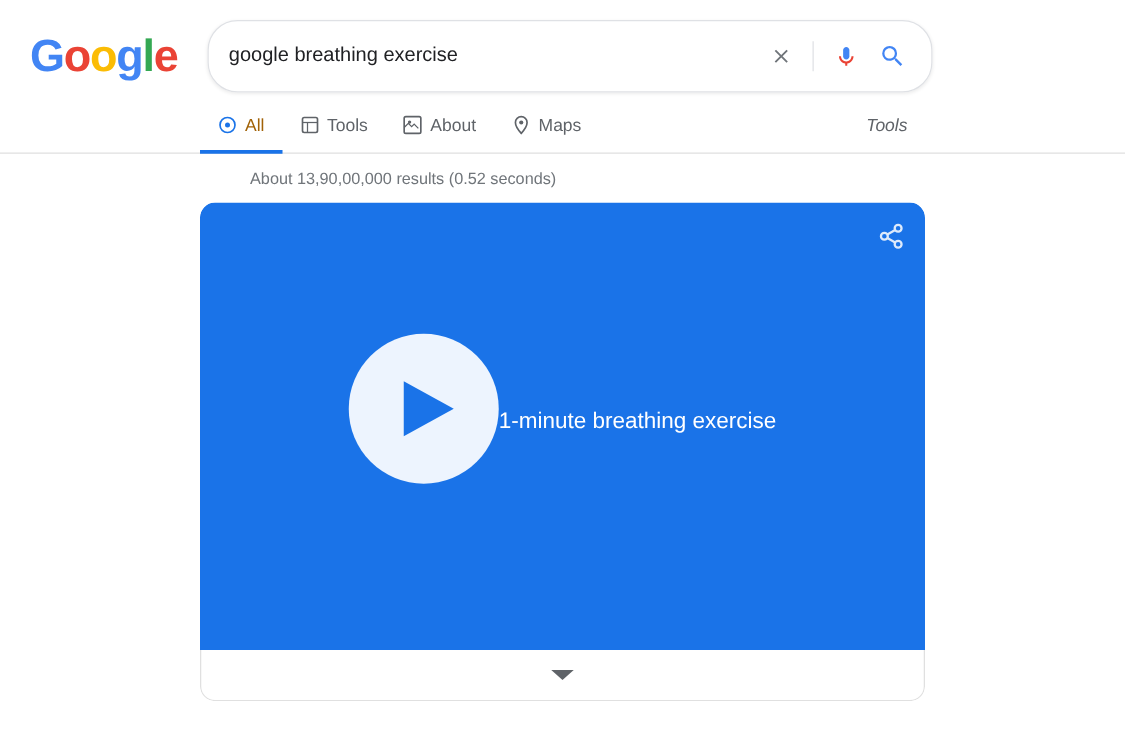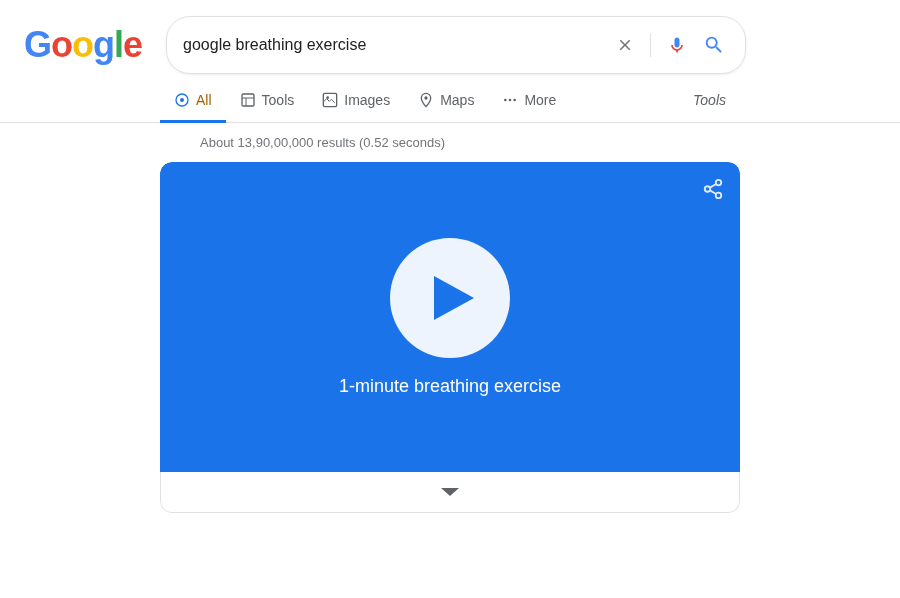--- a/index.html
+++ b/index.html
@@ -161,23 +161,23 @@
     
     .breathing-card {
       border-radius: 12px;
       overflow: hidden;
       max-width: 860px;
     }
 
     .breathing-video {
       background: #1a73e8;
       width: 100%;
-      height: 310px;
-      display: flex;
-      flex-direction: column;
+      height: 358px;
+      display: flex;
+      flex-direction: row;
       align-items: center;
       justify-content: center;
       position: relative;
       border-radius: 12px 12px 0 0;
     }
 
     .share-btn {
       position: absolute;
       top: 16px;
       right: 16px;
@@ -294,40 +294,30 @@
     <span>Tools</span>
   </a>
   <a class="nav-item">
     <span class="nav-icon">
       <svg width="16" height="16" viewBox="0 0 24 24">
         <rect x="2" y="2" width="20" height="20" rx="2" fill="none" stroke="#5f6368" stroke-width="2"></rect>
         <circle cx="8.5" cy="8.5" r="2" fill="#5f6368"></circle>
         <path d="M2 15l5-5 4 4 3-3 5 5" stroke="#5f6368" stroke-width="1.5" fill="none"></path>
       </svg>
     </span>
-    <span>Images</span>
+    <span>About</span>
   </a>
   <a class="nav-item">
     <span class="nav-icon">
       <svg width="16" height="16" viewBox="0 0 24 24">
         <path d="M12 2C8.13 2 5 5.13 5 9c0 5.25 7 13 7 13s7-7.75 7-13c0-3.87-3.13-7-7-7z" fill="none" stroke="#5f6368" stroke-width="2"></path>
         <circle cx="12" cy="9" r="2.5" fill="#5f6368"></circle>
       </svg>
     </span>
     <span>Maps</span>
-  </a>
-  <a class="nav-item">
-    <span class="nav-icon">
-      <svg width="16" height="16" viewBox="0 0 24 24">
-        <circle cx="5" cy="12" r="2" fill="#5f6368"></circle>
-        <circle cx="12" cy="12" r="2" fill="#5f6368"></circle>
-        <circle cx="19" cy="12" r="2" fill="#5f6368"></circle>
-      </svg>
-    </span>
-    <span>More</span>
   </a>
 
   <a class="nav-tools">
     <span>Tools</span>
   </a>
 </nav>
 
 <div class="results-info">
   <span>About 13,90,00,000 results (0.52 seconds)</span>
 </div>

